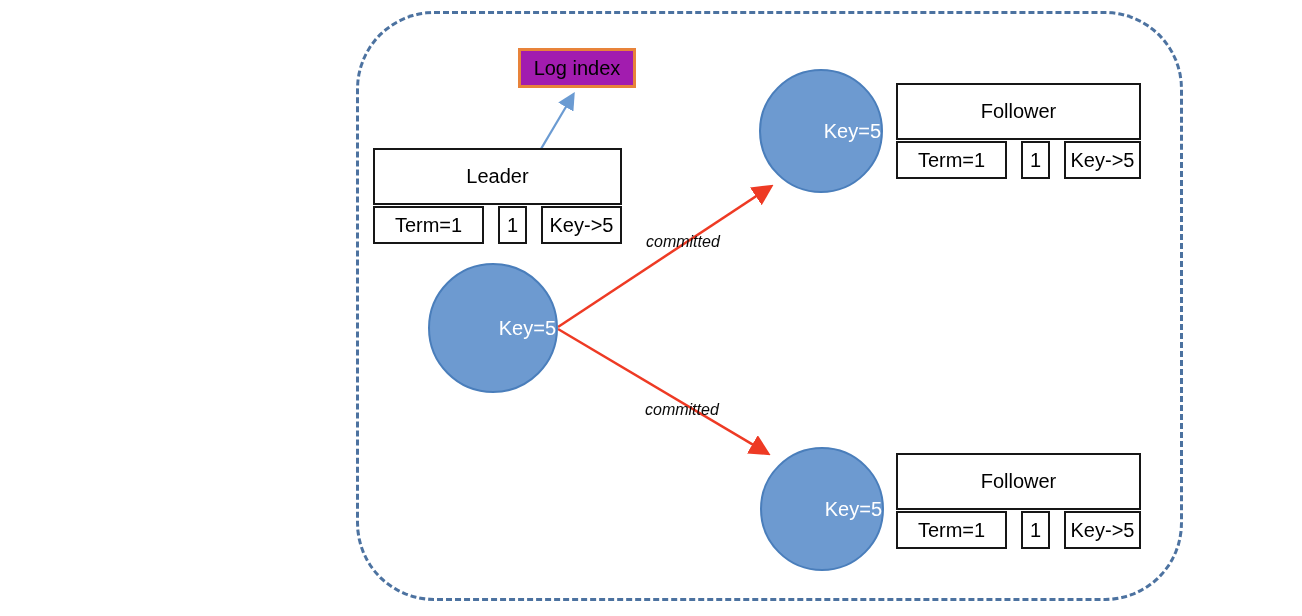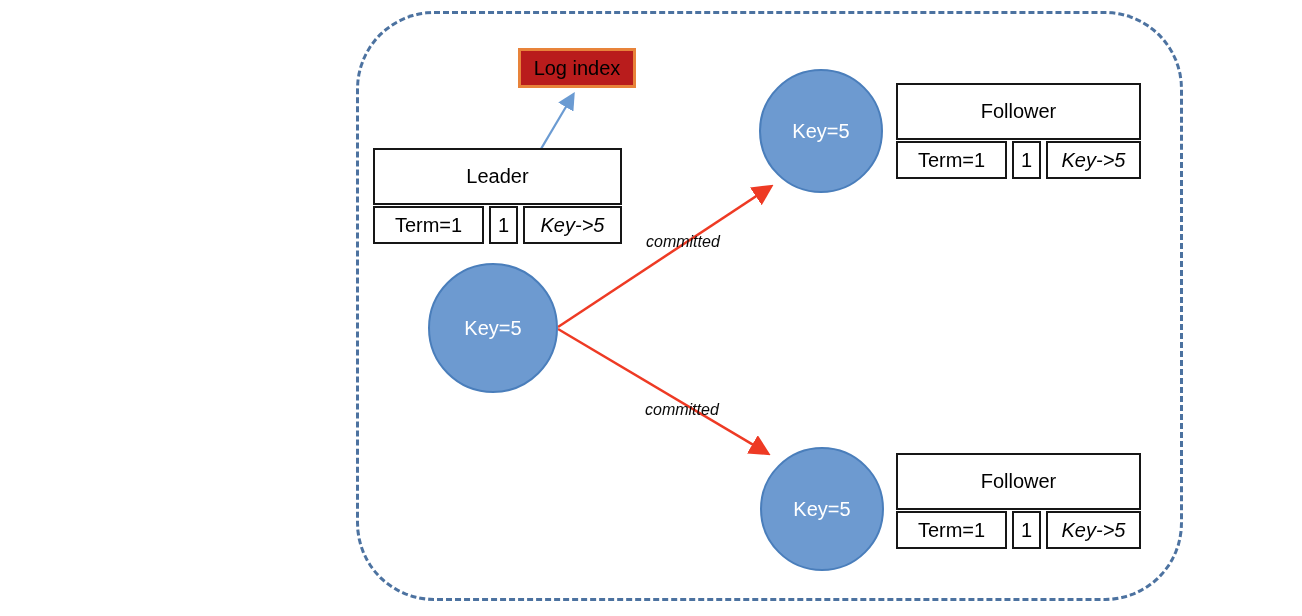--- a/index.html
+++ b/index.html
@@ -8,45 +8,45 @@
     --arrow-blue:#6b9bd2; --table-border:#161616; --text:#000000; --node-text:#ffffff;
   }
   *{margin:0;padding:0;box-sizing:border-box;}
   html,body{background:#ffffff;}
   body{font-family:"Liberation Sans",sans-serif;color:var(--text);}
   .stage{position:relative;width:1302px;height:616px;background:#ffffff;overflow:hidden;}
 
   .boundary{position:absolute;left:356px;top:11px;width:827px;height:590px;
     border:3px dashed var(--boundary);border-radius:78px;background:transparent;}
 
-  .node{position:absolute;border-radius:50%;display:flex;align-items:center;justify-content:center;}
+  .node{position:absolute;border-radius:50%;display:flex;align-items:center;justify-content:flex-end;}
   .client-node{left:97px;top:266px;width:128px;height:128px;background:var(--client-fill);
     border:2px solid var(--node-border);font-size:29px;color:#000;}
   .raft-node{background:var(--node-fill);border:2px solid var(--node-border);
     color:var(--node-text);font-size:20px;}
   .leader-node{left:428px;top:263px;width:130px;height:130px;}
   .follower-node-top{left:759px;top:69px;width:124px;height:124px;}
   .follower-node-bottom{left:760px;top:447px;width:124px;height:124px;}
 
   .logbox{position:absolute;left:518px;top:48px;width:118px;height:40px;
-    border:3px solid var(--log-index-border);background:#b91c1c;display:flex;
+    border:3px solid var(--log-index-border);background:#a21caf;display:flex;
     align-items:center;justify-content:center;font-size:20px;}
 
   .dtable{position:absolute;background:#fff;}
   .leader-table{left:373px;top:148px;width:249px;}
   .follower-table-top{left:896px;top:83px;width:245px;}
   .follower-table-bottom{left:896px;top:453px;width:245px;}
   .t-header{border:2px solid var(--table-border);height:57px;display:flex;
     align-items:center;justify-content:center;font-size:20px;text-align:right;}
-  .t-row{display:flex;gap:5px;margin-top:1px;}
+  .t-row{display:flex;gap:14px;margin-top:1px;}
   .t-cell{border:2px solid var(--table-border);height:38px;display:flex;
     align-items:center;justify-content:center;font-size:20px;}
   .c-term{width:111px;}
   .c-idx{width:29px;}
-  .c-entry{flex:1;font-style:italic;}
+  .c-entry{flex:1;}
 
   .arrow-label{position:absolute;font-size:16px;color:#0a0a0a;white-space:nowrap;font-style:italic;}
   .arrow-label-top{left:646px;top:233px;}
   .arrow-label-bottom{left:645px;top:401px;}
 
   svg.overlay{position:absolute;left:0;top:0;width:1302px;height:616px;pointer-events:none;}
   .ln-red{stroke:var(--arrow-red);stroke-width:2.5;}
   .ln-blue{stroke:var(--arrow-blue);stroke-width:2.2;}
   .mk-red{fill:var(--arrow-red);}
   .mk-blue{fill:var(--arrow-blue);}

